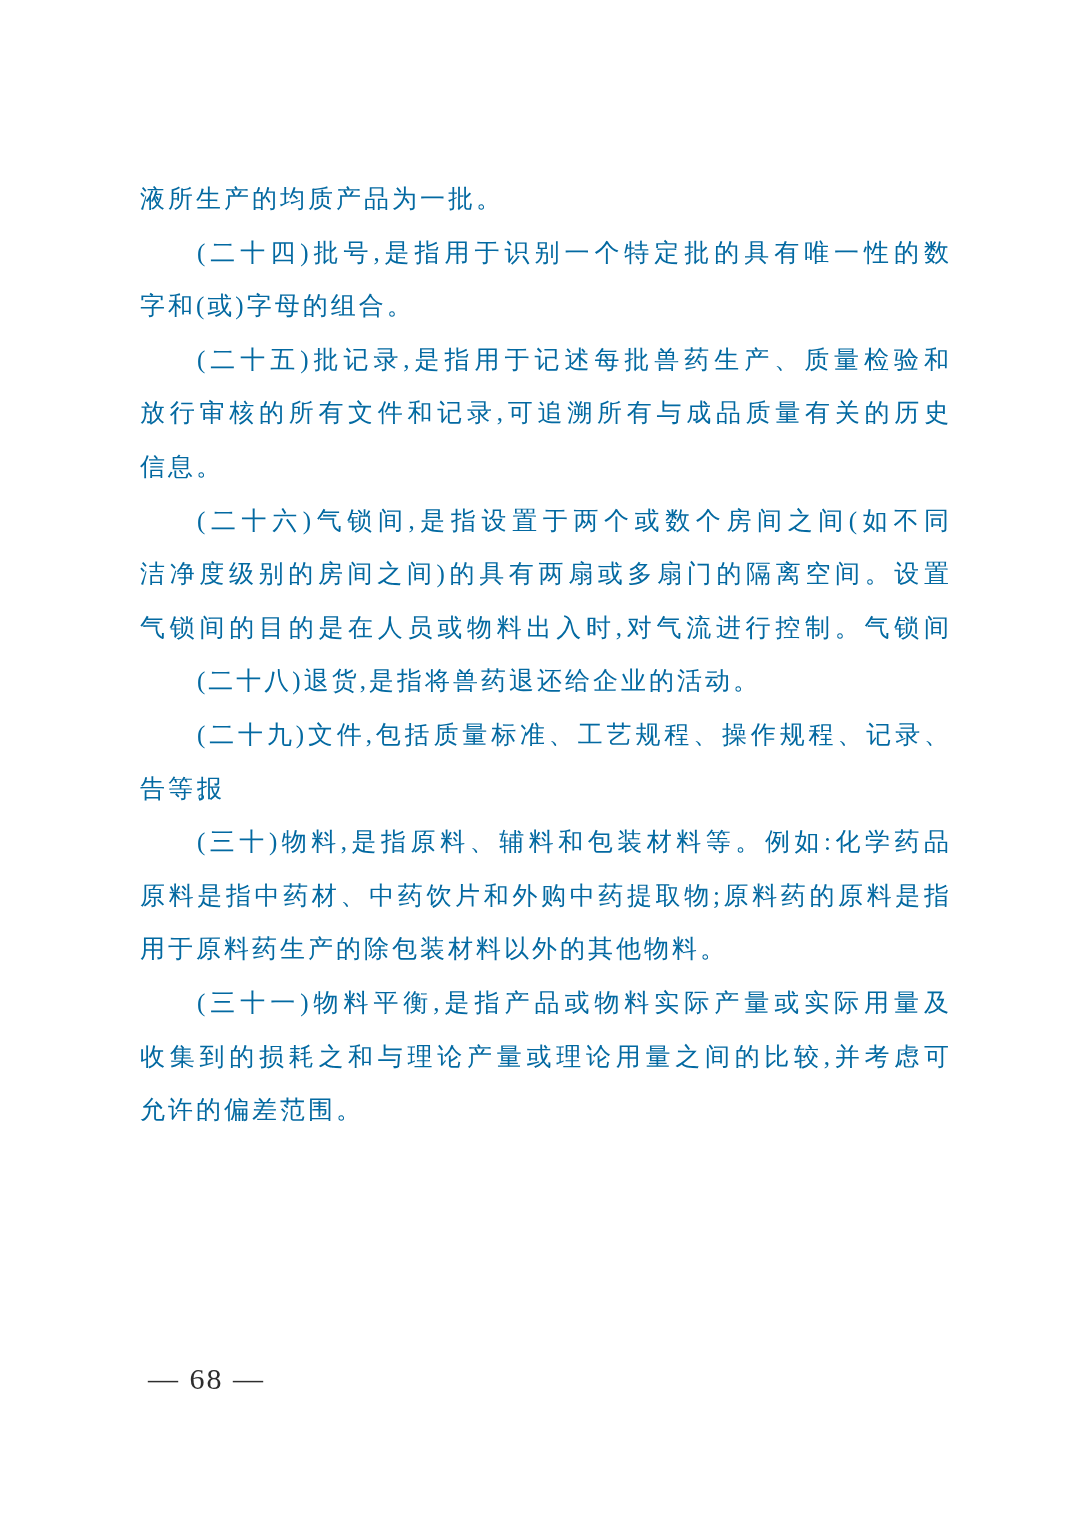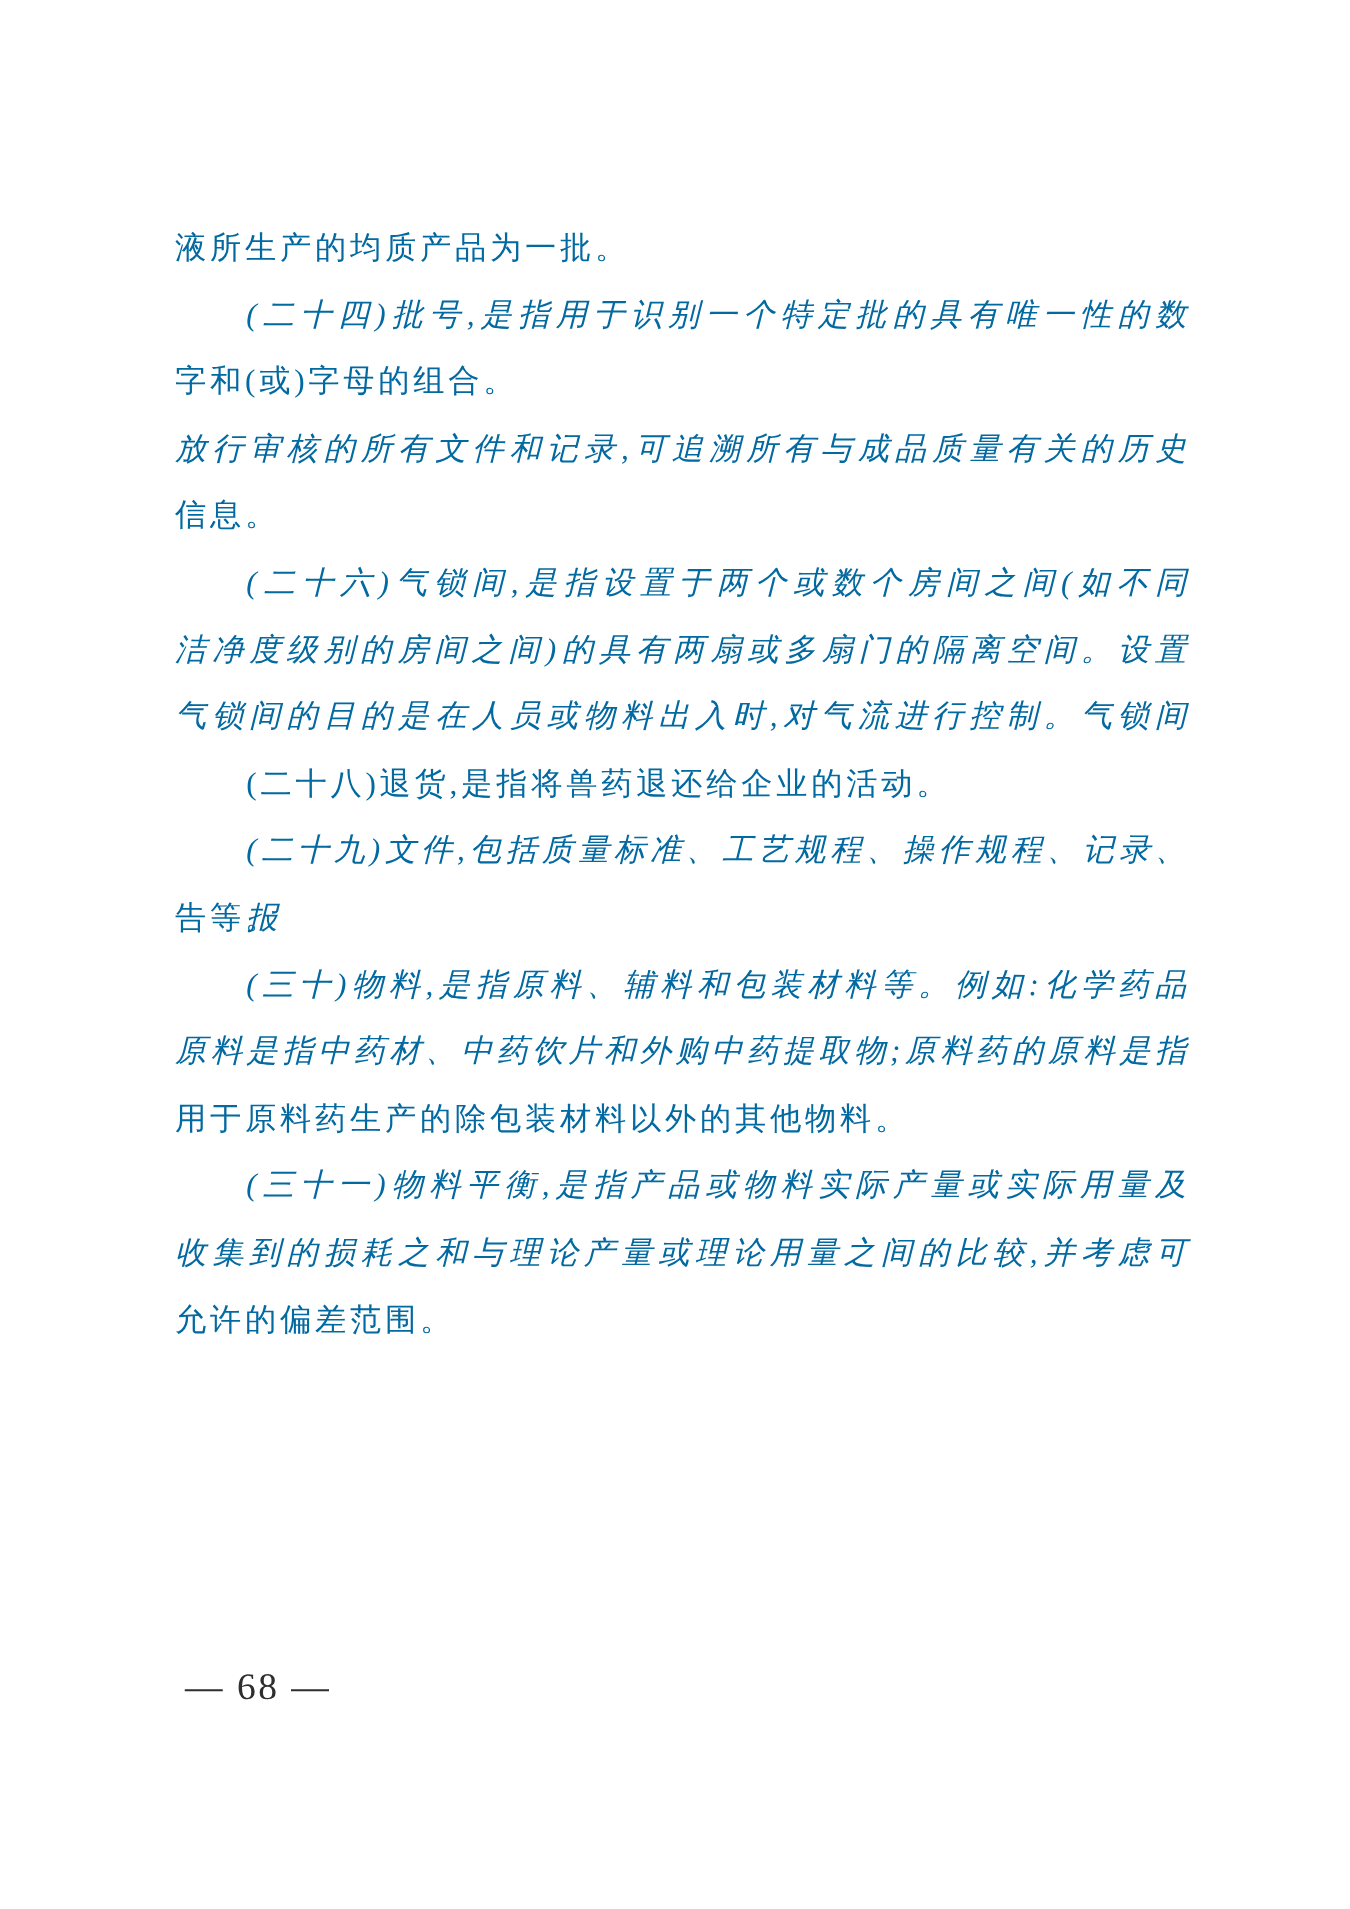--- a/index.html
+++ b/index.html
@@ -33,49 +33,49 @@
     letter-spacing: 3px;
     color: #0369a1;
     white-space: nowrap;
     overflow: visible;
   }
   .doc-line.justified {
     white-space: normal;
     text-align: justify;
     text-align-last: justify;
     text-justify: inter-character;
-    font-style: italic;
   }
   .doc-line.indent {
     padding-left: 57px;
   }
   #page-footer {
     position: absolute;
     left: 148px;
-    top: 1323px;
+    top: 1352px;
     height: 54px;
     line-height: 54px;
     font-size: 30px;
     letter-spacing: 2px;
     color: #2e2e2e;
   }
 </style>
 </head>
 <body>
 
 <div id="page">
   <div id="doc-body">
       <div class="paragraph">
         <div class="doc-line">液所生产的均质产品为一批。</div>
       </div>
       <div class="paragraph">
         <div class="doc-line indent justified">(二十四)批号,是指用于识别一个特定批的具有唯一性的数</div>
         <div class="doc-line">字和(或)字母的组合。</div>
       </div>
       <div class="paragraph">
+        <div class="doc-line indent justified">(二十五)批记录,是指用于记述每批兽药生产、质量检验和</div>
         <div class="doc-line justified">放行审核的所有文件和记录,可追溯所有与成品质量有关的历史</div>
         <div class="doc-line">信息。</div>
       </div>
       <div class="paragraph">
         <div class="doc-line indent justified">(二十六)气锁间,是指设置于两个或数个房间之间(如不同</div>
         <div class="doc-line justified">洁净度级别的房间之间)的具有两扇或多扇门的隔离空间。设置</div>
         <div class="doc-line justified">气锁间的目的是在人员或物料出入时,对气流进行控制。气锁间</div>
       </div>
       <div class="paragraph">
         <div class="doc-line indent">(二十八)退货,是指将兽药退还给企业的活动。</div>

